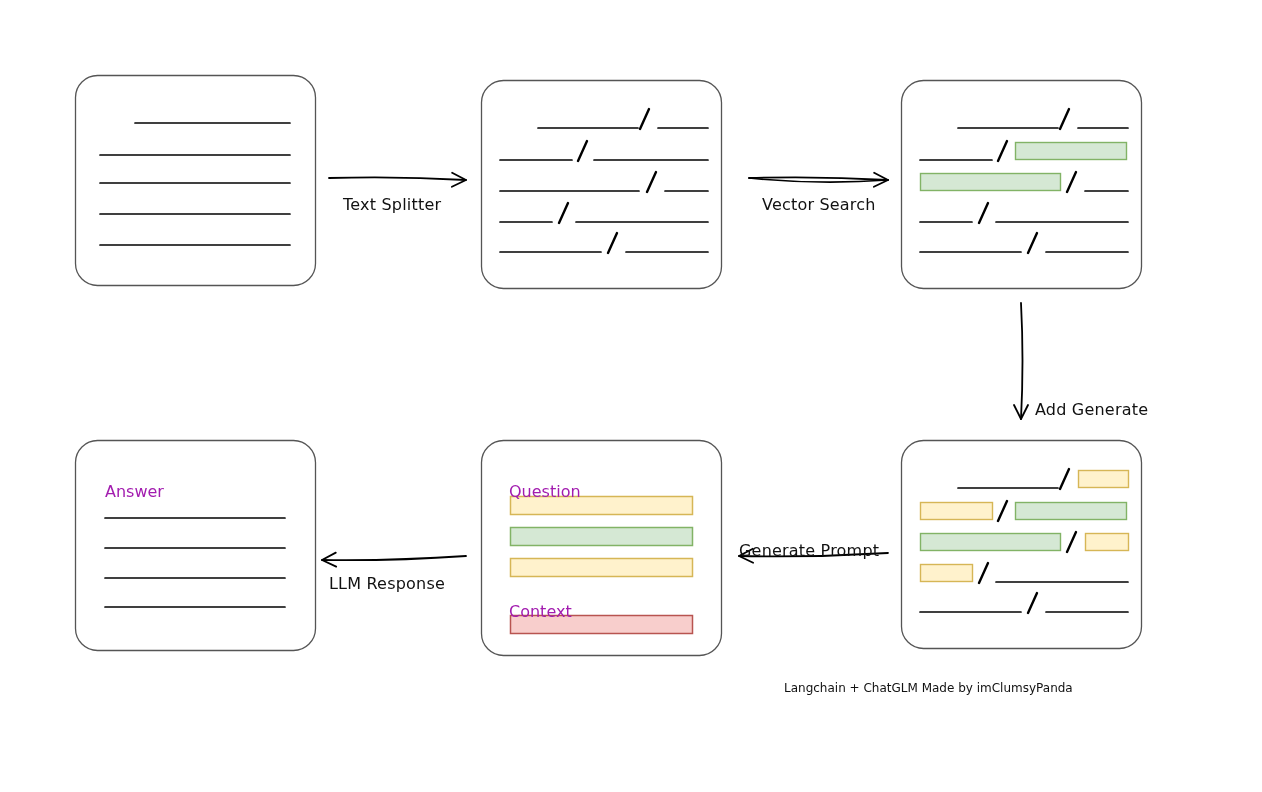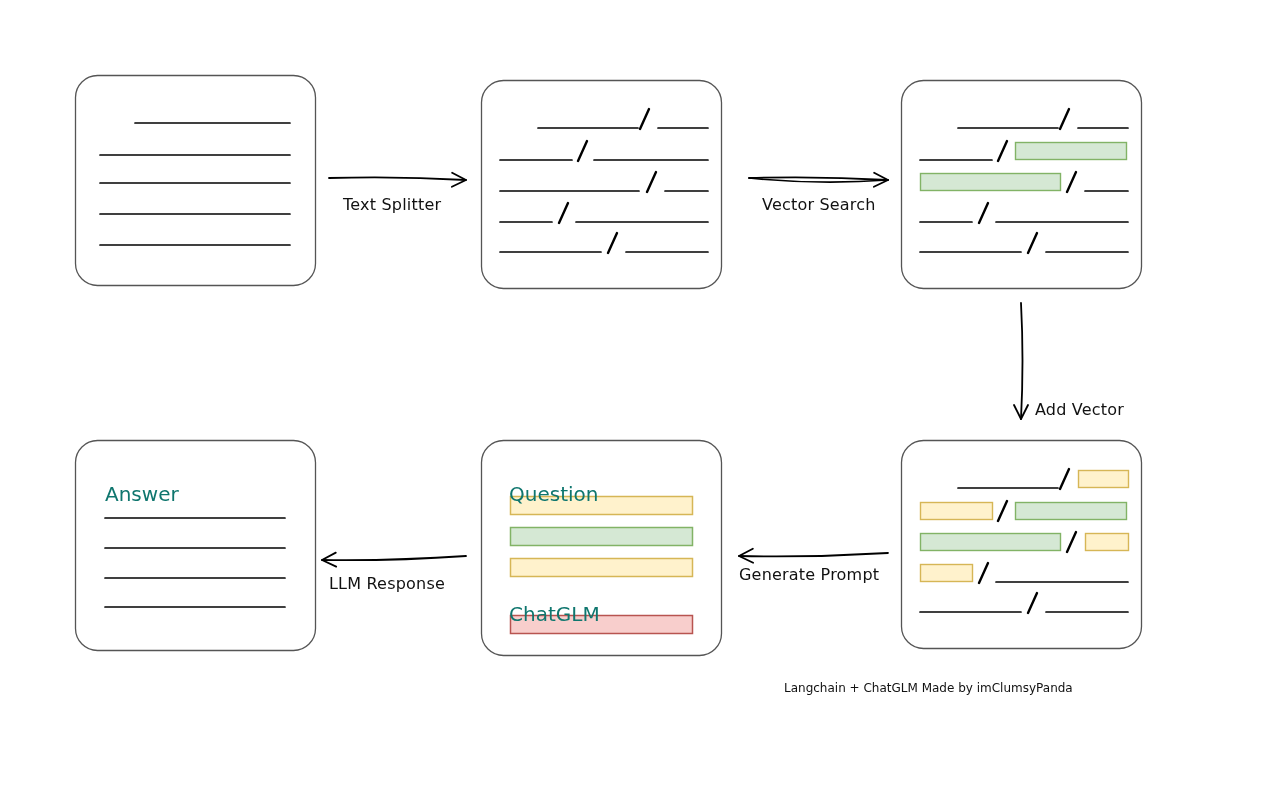--- a/index.html
+++ b/index.html
@@ -25,22 +25,22 @@
     font-family: "DejaVu Sans", sans-serif;
     font-size: 16px;
     color: #111111;
     white-space: nowrap;
     letter-spacing: 0.2px;
     margin-top: 46px;
   }
   .box-title {
     position: absolute;
     font-family: "DejaVu Sans", sans-serif;
-    font-size: 20px;
-    color: #0f766e;
+    font-size: 16px;
+    color: #a21caf;
     white-space: nowrap;
   }
   .footer {
     position: absolute;
     font-family: "DejaVu Sans", sans-serif;
     font-size: 12px;
     color: #111111;
     white-space: nowrap;
   }
 </style>
@@ -144,22 +144,22 @@
       </g>
       <g>
         <path d="M 466 556 Q 394.08330120172104 560.9988432619582 322 560" fill="none" stroke="#000000" stroke-width="1.8" stroke-linecap="round"></path>
         <path d="M 335.80023241845555 552.613960114066 L 322 560 L 336.1889713598205 566.608562003204" fill="none" stroke="#000000" stroke-width="1.8" stroke-linejoin="round" stroke-linecap="round"></path>
       </g>
     </svg>
 </div>
 
 <div id="overlay">
     <div class="box-title" style="left: 509px; top: 482px;">Question</div>
-    <div class="box-title" style="left: 509px; top: 602px;">ChatGLM</div>
+    <div class="box-title" style="left: 509px; top: 602px;">Context</div>
     <div class="box-title" style="left: 105px; top: 482px;">Answer</div>
     <div class="lbl" style="left: 343px; top: 149px;">Text Splitter</div>
     <div class="lbl" style="left: 762px; top: 149px;">Vector Search</div>
-    <div class="lbl" style="left: 1035px; top: 354px;">Add Vector</div>
-    <div class="lbl" style="left: 739px; top: 519px;">Generate Prompt</div>
+    <div class="lbl" style="left: 1035px; top: 354px;">Add Generate</div>
+    <div class="lbl" style="left: 739px; top: 495px;">Generate Prompt</div>
     <div class="lbl" style="left: 329px; top: 528px;">LLM Response</div>
   </div>
 
 <div class="footer" style="left:784px; top:681px;">Langchain + ChatGLM Made by imClumsyPanda</div>
 
 </body></html>

